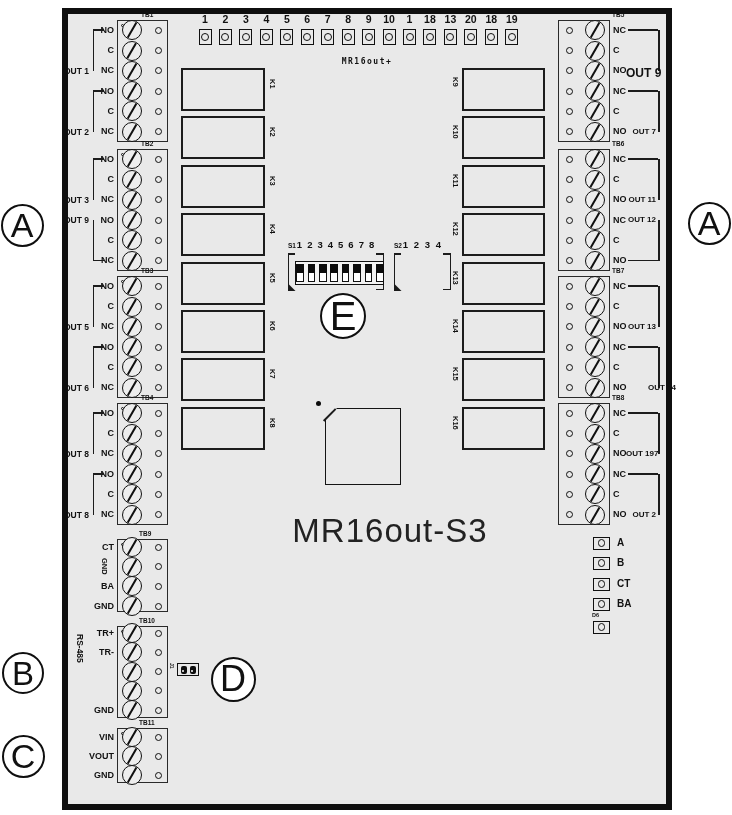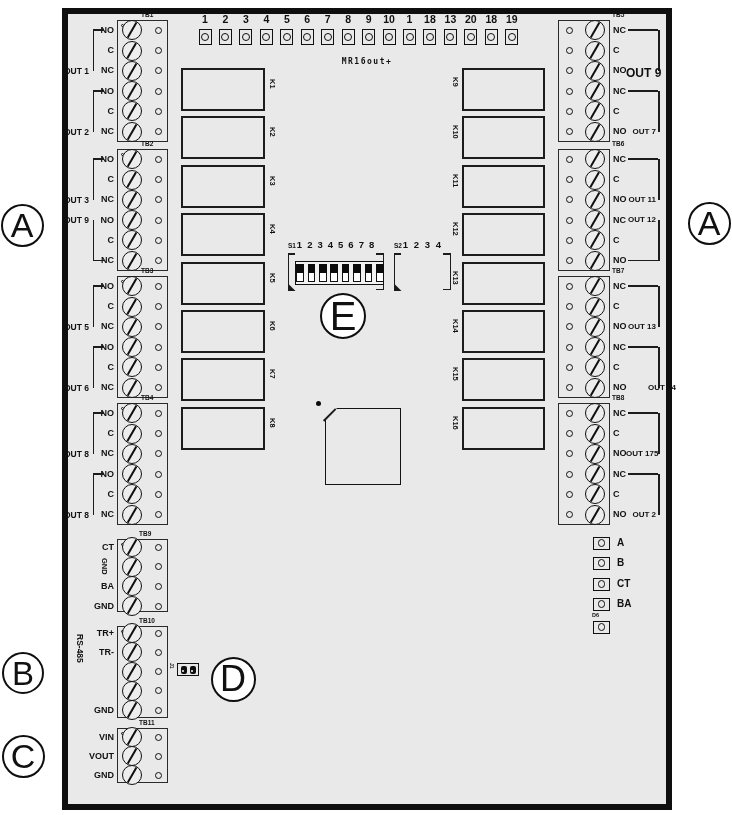--- a/index.html
+++ b/index.html
@@ -37,20 +37,21 @@
 </head>
 <body>
 
 <div id="stage">
   <div class="abs board" style="left:62px;top:8px;width:610px;height:802px"></div>
   <div class="abs lbl" style="left:337px;top:58px;width:60px;text-align:center;font-size:8px;
               font-family:'DejaVu Sans Mono',monospace;letter-spacing:1.5px">MR16out+</div>
   <div class="abs chip" style="left:325px;top:408px;width:76px;height:77px"></div>
   <div class="abs hline" style="left:321px;top:414px;width:17px;transform:rotate(-45deg)"></div>
   <div class="abs dot" style="left:316px;top:401px;width:5px;height:5px"></div>
+  <div class="abs lbl thin" style="left:278px;top:514px;width:224px;text-align:center;font-size:33px;letter-spacing:1px;color:#222">MR16out-S3</div>
 
 <div class="abs lbl center" style="left: 198px; top: 14px; width: 14px; font-size: 10.5px;">1</div>
     <div class="abs pinbox" style="left: 198.5px; top: 29px; width: 13px; height: 16px;">
       <div class="pincirc" style="width: 8px; height: 8px;"></div>
     </div>
     <div class="abs lbl center" style="left: 218.45px; top: 14px; width: 14px; font-size: 10.5px;">2</div>
     <div class="abs pinbox" style="left: 218.95px; top: 29px; width: 13px; height: 16px;">
       <div class="pincirc" style="width: 8px; height: 8px;"></div>
     </div>
     <div class="abs lbl center" style="left: 238.9px; top: 14px; width: 14px; font-size: 10.5px;">3</div>
@@ -410,21 +411,21 @@
     </div>
     <div class="abs hole" style="left: 565.5px; top: 490.9px; width: 7px; height: 7px;"></div>
     <div class="abs lbl" style="left: 613px; top: 489.9px; font-size: 9px;">C</div>
     <div class="abs screw" style="left: 585px; top: 504.7px; width: 20px; height: 20px;">
       <div class="slash"></div>
     </div>
     <div class="abs hole" style="left: 565.5px; top: 511.2px; width: 7px; height: 7px;"></div>
     <div class="abs lbl" style="left: 613px; top: 510.2px; font-size: 9px;">NO</div>
     <div class="abs vline" style="left: 658px; top: 413.2px; height: 40.6px;"></div>
     <div class="abs hline" style="left: 628px; top: 412.45px; width: 30px;"></div>
-    <div class="abs lbl right" style="left: 626px; top: 449.8px; width: 30px; font-size: 8px;">OUT 175</div>
+    <div class="abs lbl right" style="left: 626px; top: 449.8px; width: 30px; font-size: 8px;">OUT 197</div>
     <div class="abs vline" style="left: 658px; top: 474.1px; height: 40.6px;"></div>
     <div class="abs hline" style="left: 628px; top: 473.35px; width: 30px;"></div>
     <div class="abs lbl right" style="left: 626px; top: 510.7px; width: 30px; font-size: 8px;">OUT 2</div>
     <div class="abs relay" style="left: 181px; top: 68px; width: 84px; height: 43px;"></div>
     <div class="abs lbl vtext" style="left: 268px; top: 79px; font-size: 7.5px;">K1</div>
     <div class="abs relay" style="left: 181px; top: 116.4px; width: 84px; height: 43px;"></div>
     <div class="abs lbl vtext" style="left: 268px; top: 127.4px; font-size: 7.5px;">K2</div>
     <div class="abs relay" style="left: 181px; top: 164.8px; width: 84px; height: 43px;"></div>
     <div class="abs lbl vtext" style="left: 268px; top: 175.8px; font-size: 7.5px;">K3</div>
     <div class="abs relay" style="left: 181px; top: 213.2px; width: 84px; height: 43px;"></div>

